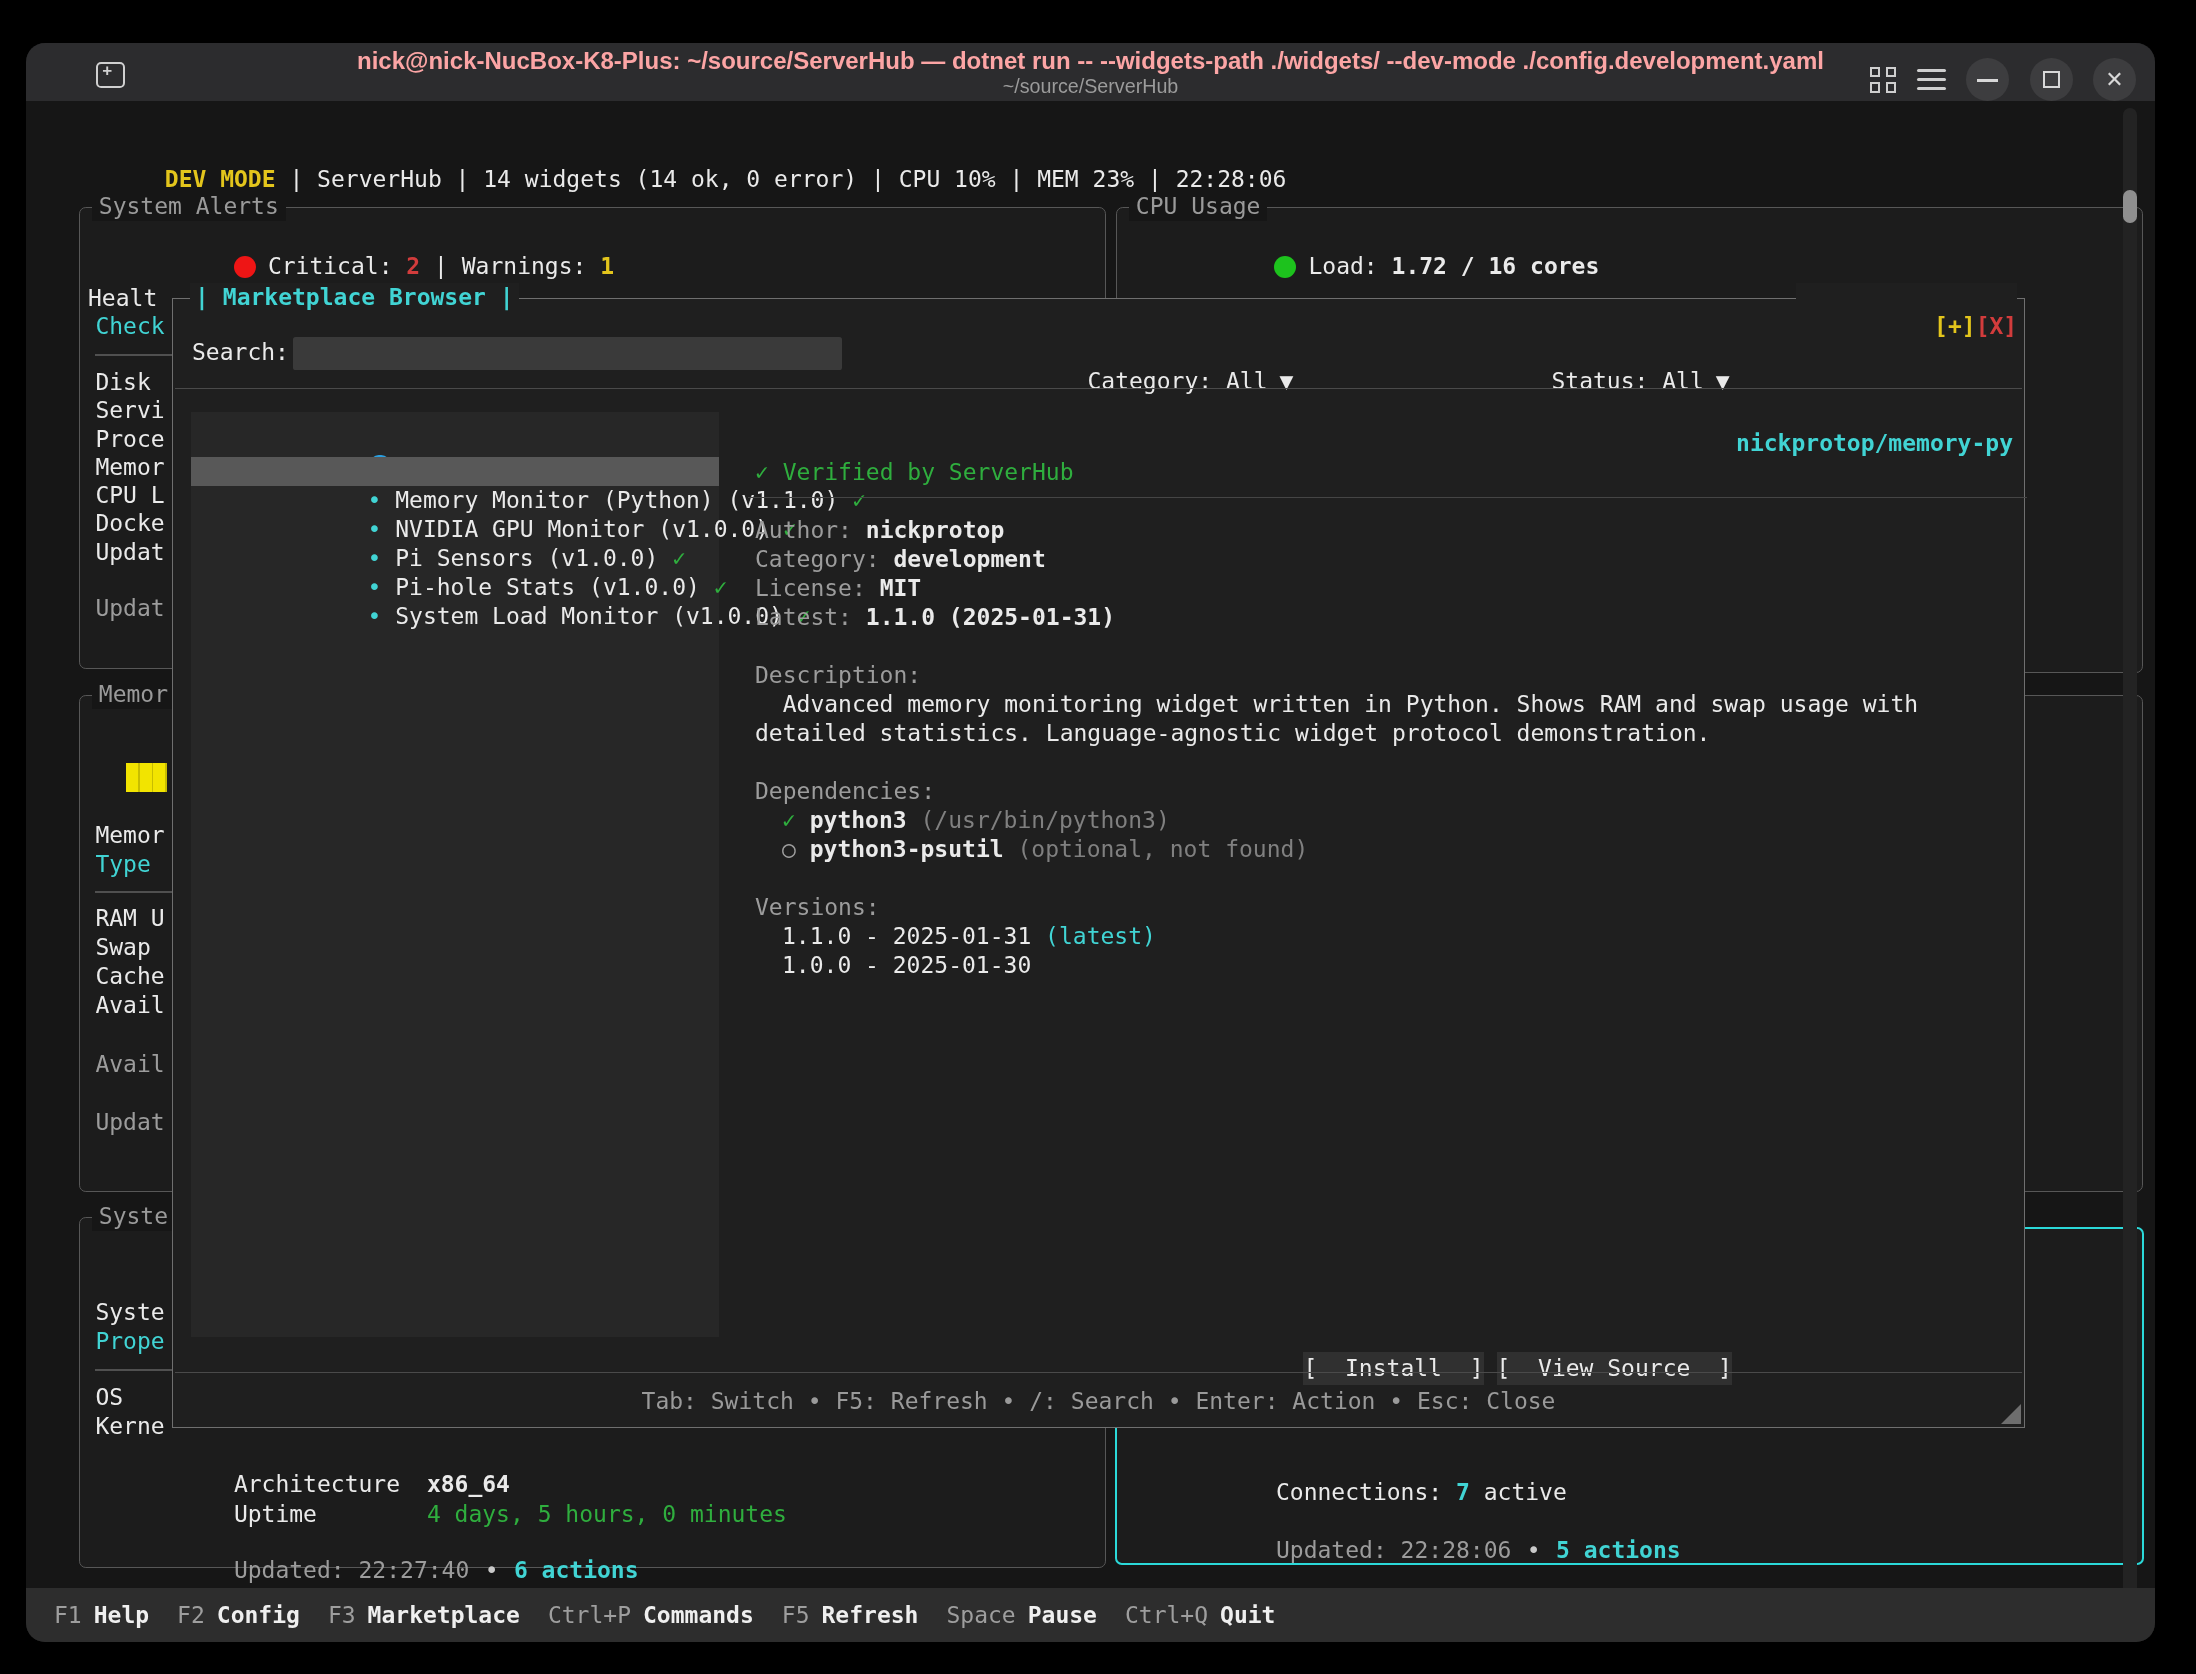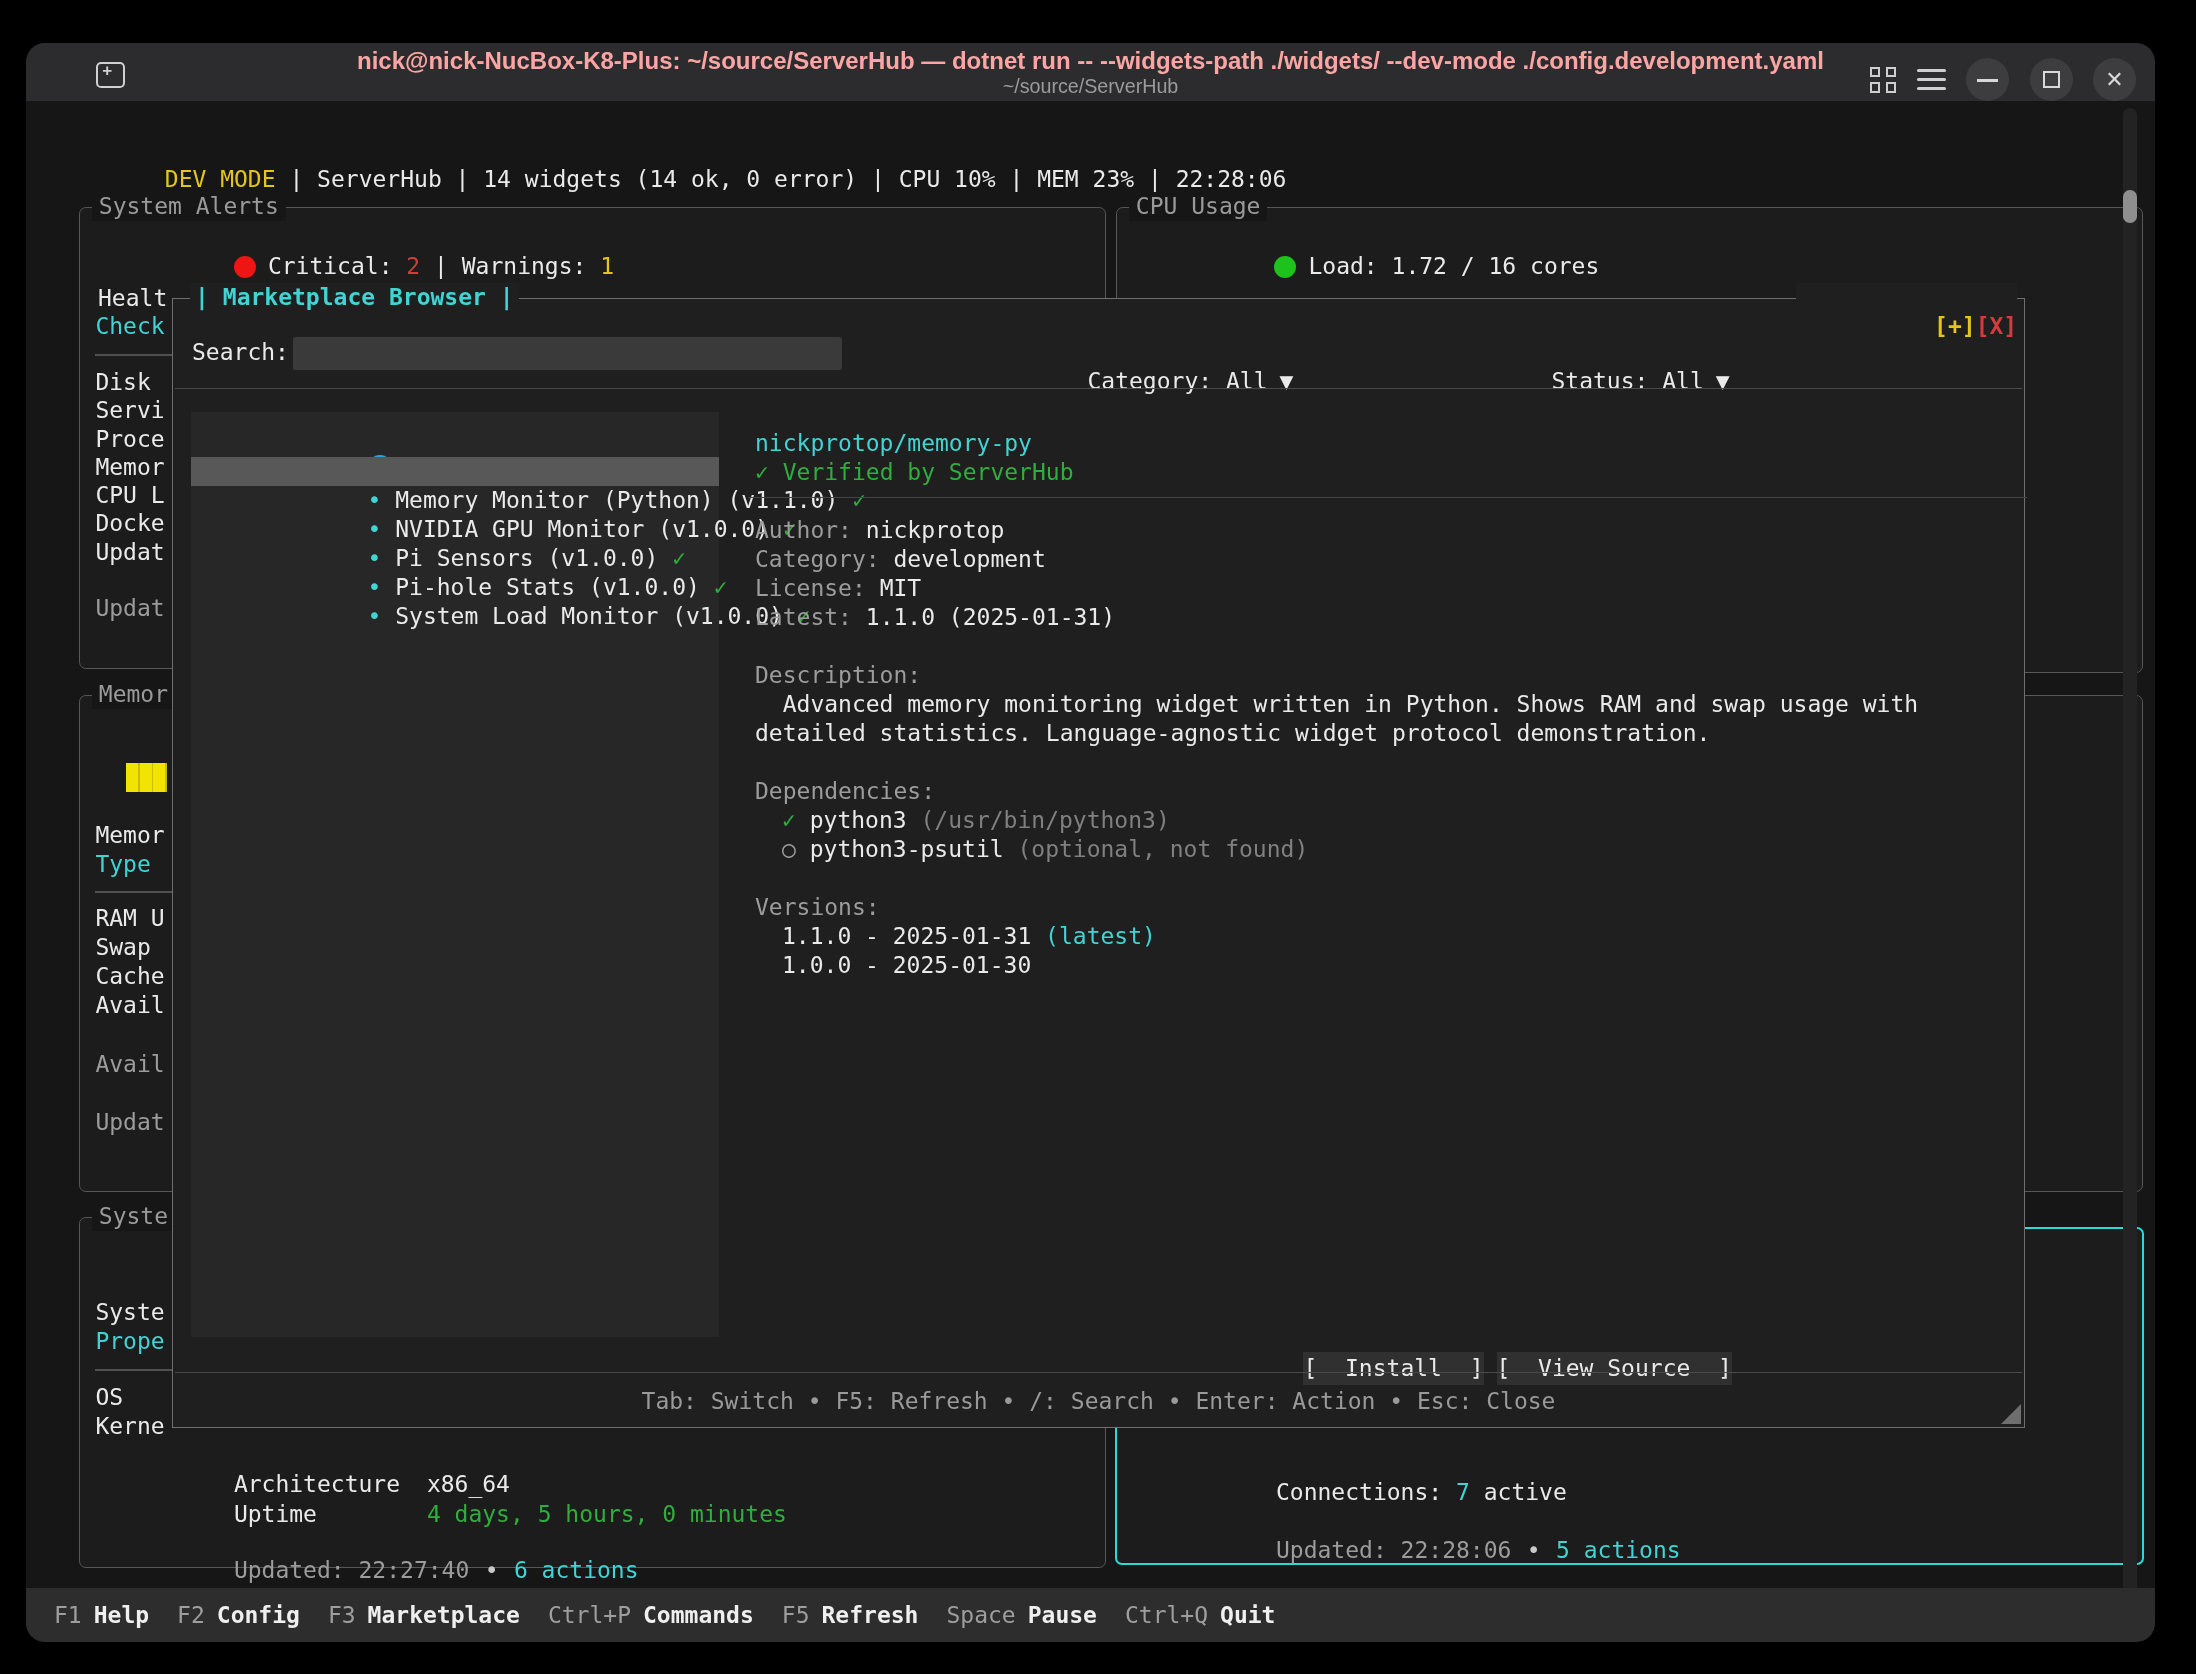--- a/index.html
+++ b/index.html
@@ -32,21 +32,21 @@
   .circle-btn .minus { position:absolute; left:11px; right:11px; top:20.5px; height:3px; background:#d8d8d8; }
   .circle-btn .square { position:absolute; left:13px; top:13px; width:17px; height:17px; border:2.6px solid #d8d8d8; }
   .circle-btn .x { font-size:22px; line-height:43px; font-weight:bold; font-family:"DejaVu Sans", sans-serif; }
 
   
   .term { position:absolute; top:58px; left:0; right:0; bottom:0; background:#161616;
           font-size:23px; color:#eaeaea; overflow:hidden; }
   .row { position:absolute; height:29px; line-height:29px; white-space:pre; }
   .t-white { color:#eaeaea; } .t-gray { color:#9c9c9c; } .t-dim { color:#808080; }
   .t-cyan { color:#41d4d4; } .t-green { color:#2fae3e; } .t-yellow { color:#e3c51c; }
-  .t-red { color:#d23c3c; } .bold { font-weight:normal; }
+  .t-red { color:#d23c3c; } .bold { font-weight:bold;text-align:right; }
 
   .dot { display:inline-block; width:22px; height:22px; border-radius:50%; vertical-align:-3.4px; margin-right:12px; }
   .dot-green { background:#1dc21d; } .dot-red { background:#ee1515; }
 
   .panel { position:absolute; border:1.7px solid #575757; border-radius:6.8px; background:#1c1c1c; }
   .panel-title { position:absolute; top:-16.3px; left:12px; height:29px; line-height:29px;
                  background:#161616; padding:0 6.8px; color:#9a9a9a; white-space:pre; }
   .hdivider { position:absolute; height:1.7px; background:#505050; }
 
   .ybar { position:absolute; background:repeating-linear-gradient(90deg,#f2e400 0 12px,#c8bd00 12px 13.7px); }
@@ -126,21 +126,21 @@
 
       <div class="row" style="left:28px; top:35px;">
         <span class="t-yellow bold">DEV MODE</span><span class="t-white"> | ServerHub | 14 widgets (14 ok, 0 error) | CPU 10% | MEM 23% | 22:28:06</span>
       </div>
 
       <div class="panel" style="left:53px; top:106px; width:1027px; height:462px;">
         <div class="panel-title">System Alerts</div>
         <div class="row" style="left:15.4px; top:15.4px;">
           <span class="dot dot-red"></span><span class="t-white">Critical: </span><span class="t-red bold">2</span><span class="t-white"> | </span><span class="t-white">Warnings: </span><span class="t-yellow bold">1</span>
         </div>
-        <div class="row t-white" style="left:18px; top:76px;">Healt</div>
+        <div class="row t-white" style="left:8px; top:76px;">Healt</div>
         <div class="row t-cyan" style="left:15.4px; top:104px;">Check</div>
         <div class="hdivider" style="left:15.4px; top:146px; width:984px;"></div>
         <div class="row t-white" style="left:15.4px; top:160px;">Disk</div>
         <div class="row t-white" style="left:15.4px; top:188px;">Servi</div>
         <div class="row t-white" style="left:15.4px; top:217px;">Proce</div>
         <div class="row t-white" style="left:15.4px; top:245px;">Memor</div>
         <div class="row t-white" style="left:15.4px; top:273px;">CPU L</div>
         <div class="row t-white" style="left:15.4px; top:301px;">Docke</div>
         <div class="row t-white" style="left:15.4px; top:330px;">Updat</div>
         <div class="row t-gray" style="left:15.4px; top:386px;">Updat</div>

